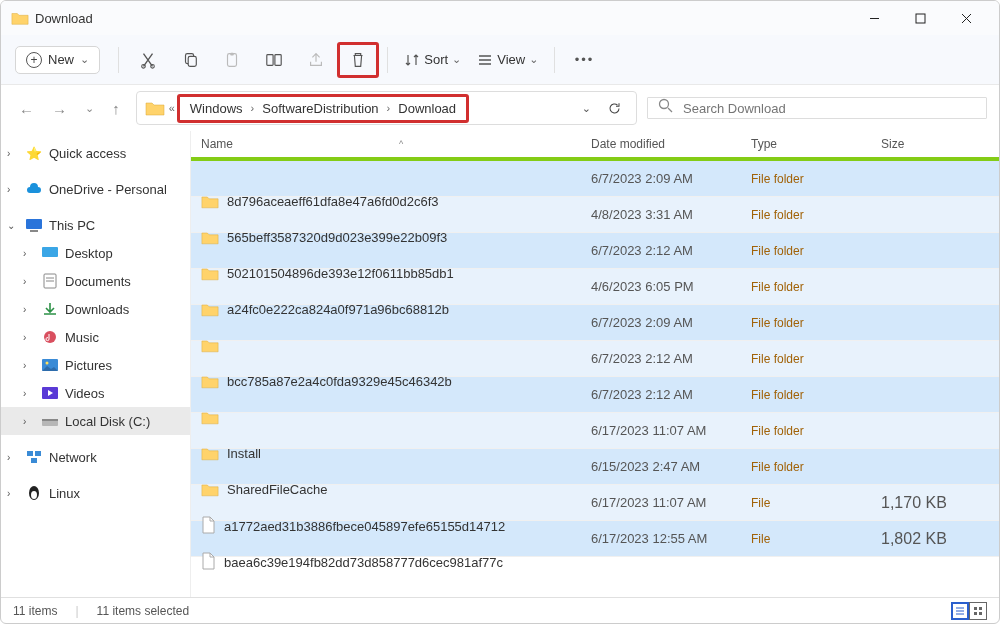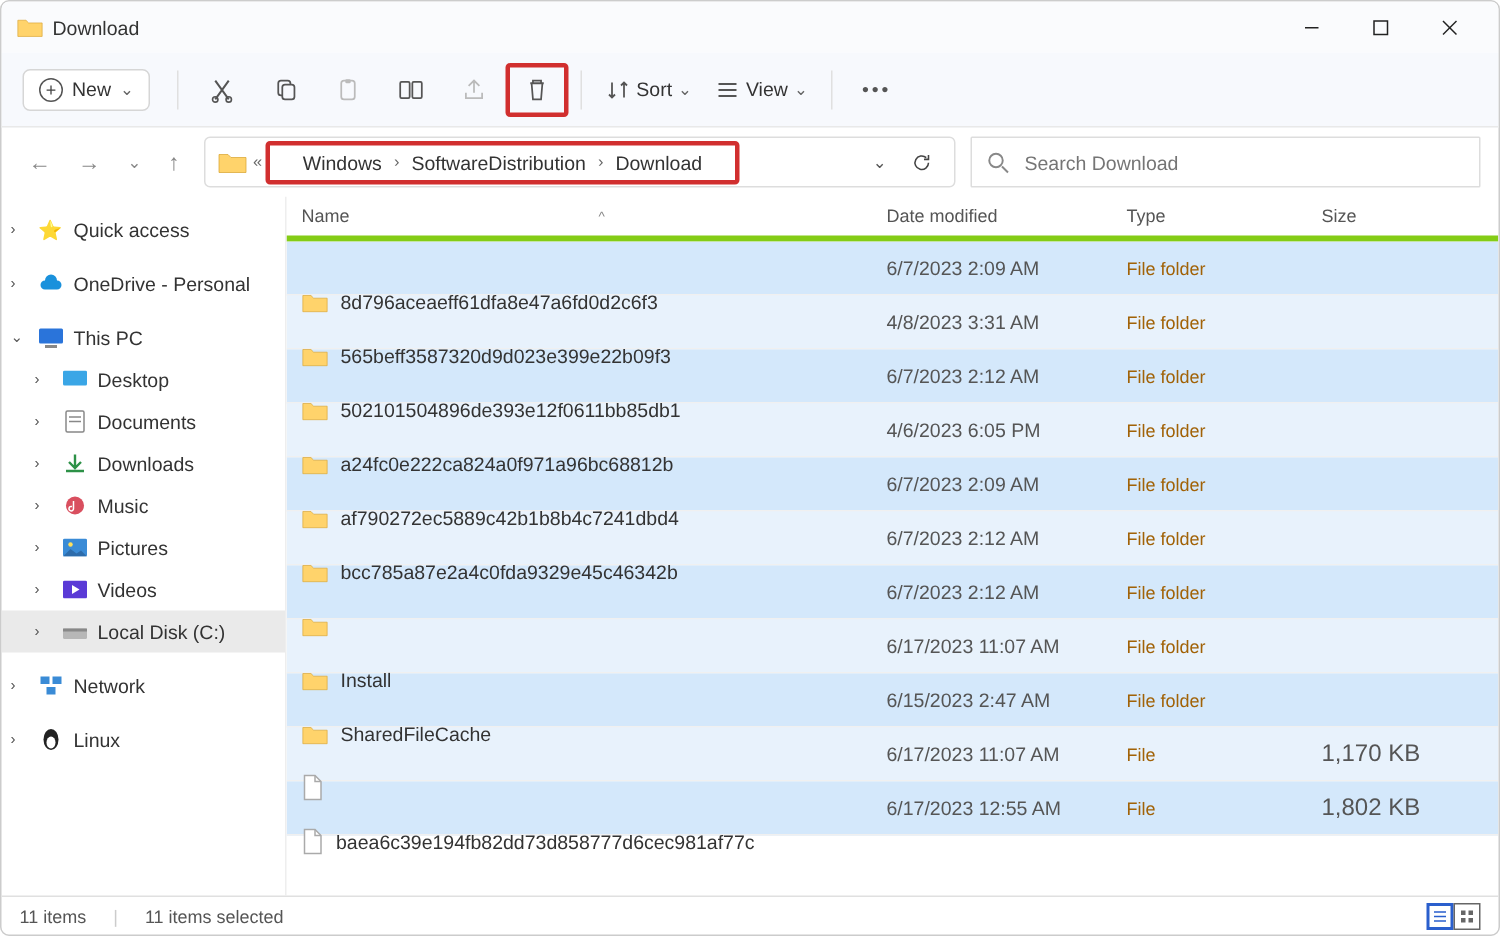--- a/index.html
+++ b/index.html
@@ -18,41 +18,41 @@
 .t-label { display: flex; align-items: center; gap: 4px; padding: 6px 8px; justify-content: space-between; }
 .navbar { height: 46px; display: flex; align-items: center; padding: 6px 12px; gap: 10px; }
 .nav-arrows { display: flex; align-items: center; gap: 18px; padding: 0 6px; }
 .nav-arrows span { color: #888; font-size: 15px; }
 .breadcrumb-wrap { flex: 1; height: 34px; border: 1px solid #ddd; border-radius: 4px; display: flex; align-items: center; padding: 0 8px; gap: 2px; }
 .bc-folder-ico { width: 20px; height: 18px; margin-right: 2px; }
 .bc-chev { color: #666; font-size: 11px; }
 .bc-chevdown { margin-left: auto; color: #555; font-size: 11px; padding: 0 8px; }
 .bc-refresh { color: #444; padding: 0 6px; }
 .bc-path { display: flex; align-items: center; gap: 8px; padding: 2px 6px; }
-.bc-highlight { border: 3px solid #d12f2f; border-radius: 3px; padding: 2px 16px; }
-.search-box { width: 340px; height: 34px; border: 1px solid #ddd; border-radius: 1px; display: flex; align-items: center; padding: 0 10px; gap: 10px; color: #888; }
+.bc-highlight { border: 3px solid #d12f2f; border-radius: 3px; padding: 2px 4px; }
+.search-box { width: 340px; height: 22px; border: 1px solid #ddd; border-radius: 1px; display: flex; padding: 0 10px; gap: 10px; color: #888; }
 .search-box input { border: none; outline: none; flex: 1; font-size: 13px; color: #888; }
 .main { flex: 1; display: flex; overflow: hidden; }
 .sidebar { width: 190px; border-right: 1px solid #eee; padding: 8px 0; overflow-y: auto; font-size: 13px; }
 .tree-item { display: flex; align-items: center; padding: 4px 6px; gap: 6px; height: 28px; }
 .tree-item.indent1 { padding-left: 22px; }
 .tree-item.selected { background: #eaeaea; }
 .tree-chev { width: 12px; color: #555; font-size: 10px; display: inline-block; }
 .tico { width: 18px; height: 18px; display: flex; align-items: center; justify-content: center; }
 .content { flex: 1; display: flex; flex-direction: column; overflow: hidden; }
 .col-headers { display: flex; align-items: center; height: 30px; border-bottom: 4px solid #84cc16; color: #555; font-size: 12px; padding-left: 10px; }
 .col-name { flex: 0 0 390px; display:flex; align-items:center; gap: 6px;}
 .col-date { flex: 0 0 160px; }
 .col-type { flex: 0 0 130px; }
 .col-size { flex: 1; }
 .col-sort { font-size: 9px; color: #888; padding-left: 160px; }
 .rows { flex: 1; overflow-y: auto; }
 .row { display: flex; align-items: center; height: 36px; padding-left: 10px; border-bottom: 1px solid #f0f0f0; background: #d4e8fb; }
 .row.alt { background: #e8f2fc; }
-.row .name-cell { flex: 0 0 390px; display: flex; align-items: center; gap: 8px; margin-top: 45px; }
+.row .name-cell { flex: 0 0 390px; display: flex; align-items: flex-end; gap: 8px; margin-top: 45px; }
 .row .date-cell { flex: 0 0 160px; color: #555; font-size: 13px; }
 .row .type-cell { flex: 0 0 130px; color: #a16207; font-size: 12px; }
 .row .size-cell { flex: 1; color: #555; font-size: 16px; }
 .statusbar { height: 26px; border-top: 1px solid #e0e0e0; display: flex; align-items: center; padding: 0 12px; font-size: 12px; color: #555; gap: 18px; }
 .statusbar .right { margin-left: auto; display: flex; gap: 0; }
 .view-toggle { width: 18px; height: 18px; border: 1px solid #666; display: flex; align-items: center; justify-content: center; font-size: 11px; }
 .view-toggle.active { border: 2px solid #2a5fcd; }
 svg { display: block; }
 .folder-svg { fill: #ffd36b; stroke: #d9a634; stroke-width: 0.5; }
 .file-svg { fill: #fff; stroke: #aaa; stroke-width: 1; }
@@ -371,21 +371,20 @@
           <div class="type-cell">File folder</div>
           <div class="size-cell"></div>
         </div>
         <div class="row">
           <div class="name-cell">
             <span>
               <svg width="18" height="15" viewBox="0 0 20 16">
                 <path class="folder-svg" d="M1 3 h6 l2 2 h10 v10 H1 z"></path>
               </svg>
             </span>
-            <span>af790272ec5889c42b1b8b4c7241dbd4</span>
           </div>
           <div class="date-cell">6/7/2023 2:09 AM</div>
           <div class="type-cell">File folder</div>
           <div class="size-cell"></div>
         </div>
         <div class="row alt">
           <div class="name-cell">
             <span>
               <svg width="18" height="15" viewBox="0 0 20 16">
                 <path class="folder-svg" d="M1 3 h6 l2 2 h10 v10 H1 z"></path>
@@ -436,20 +435,21 @@
           <div class="size-cell"></div>
         </div>
         <div class="row alt">
           <div class="name-cell">
             <span>
               <svg width="15" height="18" viewBox="0 0 15 18">
                 <path class="file-svg" d="M2 1 h7 l4 4 v12 H2 z"></path>
                 <path d="M9 1 v4 h4" fill="none" stroke="#aaa"></path>
               </svg>
             </span>
+            <span>a1772aed31b3886fbece045897efe65155d14712</span>
           </div>
           <div class="date-cell">6/17/2023 11:07 AM</div>
           <div class="type-cell">File</div>
           <div class="size-cell">1,170 KB</div>
         </div>
         <div class="row">
           <div class="name-cell">
             <span>
               <svg width="15" height="18" viewBox="0 0 15 18">
                 <path class="file-svg" d="M2 1 h7 l4 4 v12 H2 z"></path>

